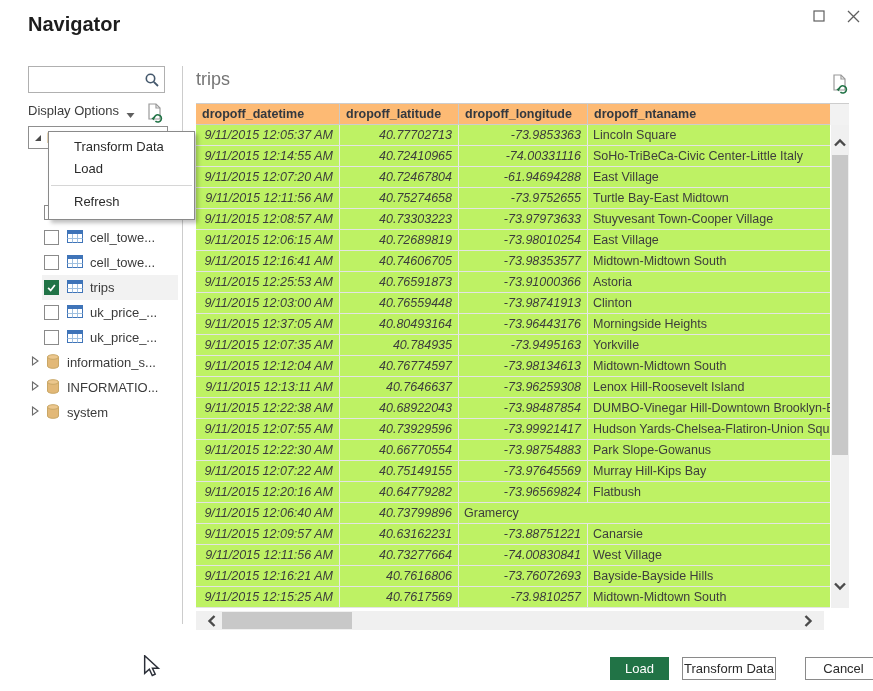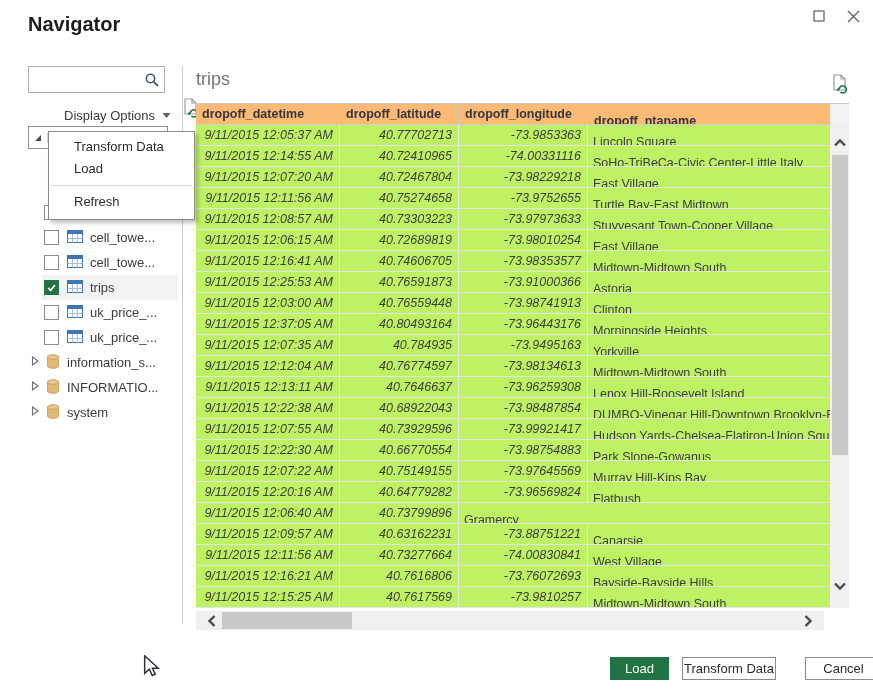--- a/index.html
+++ b/index.html
@@ -9,21 +9,21 @@
     -webkit-font-smoothing:antialiased;color:#333;
   }
   
   .dlg-title{position:absolute;left:28px;top:13px;font-size:20px;font-weight:bold;color:#1d1d1d;}
   .win-controls{position:absolute;right:12px;top:8px;display:flex;gap:18px;align-items:center;}
   .win-btn{width:16px;height:16px;display:flex;align-items:center;justify-content:center;cursor:default;}
   
   .search-box{position:absolute;left:28px;top:66px;width:135px;height:25px;border:1px solid #b0b0b0;background:#fff;display:flex;align-items:center;}
   .search-box input{flex:1;border:none;outline:none;height:20px;margin-left:5px;font-size:13px;font-family:"Liberation Sans",sans-serif;min-width:0;}
   .search-box .s-icon{width:20px;height:20px;flex:0 0 auto;margin-right:2px;}
-  .display-row{position:absolute;left:28px;top:103px;width:136px;height:20px;display:flex;align-items:flex-end;margin-left:36px;}
+  .display-row{position:absolute;left:28px;top:103px;width:136px;height:20px;display:flex;align-items:flex-start;}
   .display-label{font-size:13px;color:#3b3b3b;}
   .caret{margin-left:7px;margin-top:2px;}
   .refresh-ic{margin-left:auto;}
   .root-node{position:absolute;left:28px;top:126px;width:134px;height:21px;border:1px solid #8f8f8f;display:flex;align-items:center;padding-left:4px;background:#fff;}
   .tree{position:absolute;left:28px;top:200px;width:150px;}
   .titem,.ditem{height:25px;display:flex;align-items:center;font-size:13px;color:#3b3b3b;}
   .titem{padding-left:16px;}
   .titem.sel{background:#f2f2f2;margin-left:14px;padding-left:2px;}
   .cb{width:13px;height:13px;border:1px solid #8a8a8a;background:#fff;margin-right:8px;flex:0 0 auto;display:flex;align-items:center;justify-content:center;}
   .cb.checked{background:#217346;border-color:#217346;}
@@ -33,21 +33,21 @@
   
   .ctx-menu{position:absolute;left:48px;top:131px;width:145px;background:#fff;border:1px solid #8a8a8a;box-shadow:3px 3px 4px rgba(0,0,0,0.25);z-index:30;padding:4px 0 6px 0;}
   .mitem{height:22px;line-height:22px;padding-left:25px;font-size:13px;color:#2b2b2b;cursor:default;}
   .msep{height:1px;background:#d6d6d6;margin:5px 2px 5px 2px;}
   
   .preview-title{position:absolute;left:196px;top:69px;font-size:18px;color:#757575;}
   .refresh-preview{position:absolute;left:831px;top:74px;}
   .thead{position:absolute;left:196px;top:103px;width:653px;height:22px;background:#fdba74;border-top:1px solid #cdcdcd;border-bottom:1px solid #cdcdcd;display:flex;box-sizing:border-box;}
   .hcell{font-size:12.5px;font-weight:bold;color:#33383f;line-height:20px;padding-left:6px;border-right:1px solid #c9c9c9;box-sizing:border-box;overflow:hidden;white-space:nowrap;}
   .hcell.c3{border-right:none;}
-  .c0{width:144px;} .c1{width:119px;} .c2{width:129px;} .c3{width:261px;margin-top:7px;}
+  .c0{width:144px;} .c1{width:119px;} .c2{width:129px;} .c3{width:261px;}
   .tbody{position:absolute;left:196px;top:125px;width:634px;}
   .trow{height:21px;display:flex;border-bottom:1px solid #e4e4e4;box-sizing:border-box;background:#bef264;}
   .tcell{font-size:12.5px;color:#3d3d3d;line-height:20px;box-sizing:border-box;border-right:1px solid #e8e8e8;overflow:hidden;white-space:nowrap;}
   .tcell.c3{width:242px;border-right:none;}
   .tcell.num{font-style:italic;text-align:right;padding-right:6px;}
   .tcell.txt{padding-left:5px;}
   
   .vscroll{position:absolute;left:831px;top:125px;width:18px;height:483px;background:#f0f0f0;}
   .vthumb{position:absolute;left:1px;top:30px;width:16px;height:300px;background:#c8c8c8;}
   .vs-up{position:absolute;left:2px;top:9px;}
@@ -257,21 +257,21 @@
     </div>
     <div class="trow">
       <div class="tcell c0 num">9/11/2015 12:14:55 AM</div>
       <div class="tcell c1 num">40.72410965</div>
       <div class="tcell c2 num">-74.00331116</div>
       <div class="tcell c3 txt">SoHo-TriBeCa-Civic Center-Little Italy</div>
     </div>
     <div class="trow">
       <div class="tcell c0 num">9/11/2015 12:07:20 AM</div>
       <div class="tcell c1 num">40.72467804</div>
-      <div class="tcell c2 num">-73.98229218</div>
+      <div class="tcell c2 num">-61.94694288</div>
       <div class="tcell c3 txt">East Village</div>
     </div>
     <div class="trow">
       <div class="tcell c0 num">9/11/2015 12:11:56 AM</div>
       <div class="tcell c1 num">40.75274658</div>
       <div class="tcell c2 num">-73.9752655</div>
       <div class="tcell c3 txt">Turtle Bay-East Midtown</div>
     </div>
     <div class="trow">
       <div class="tcell c0 num">9/11/2015 12:08:57 AM</div>

